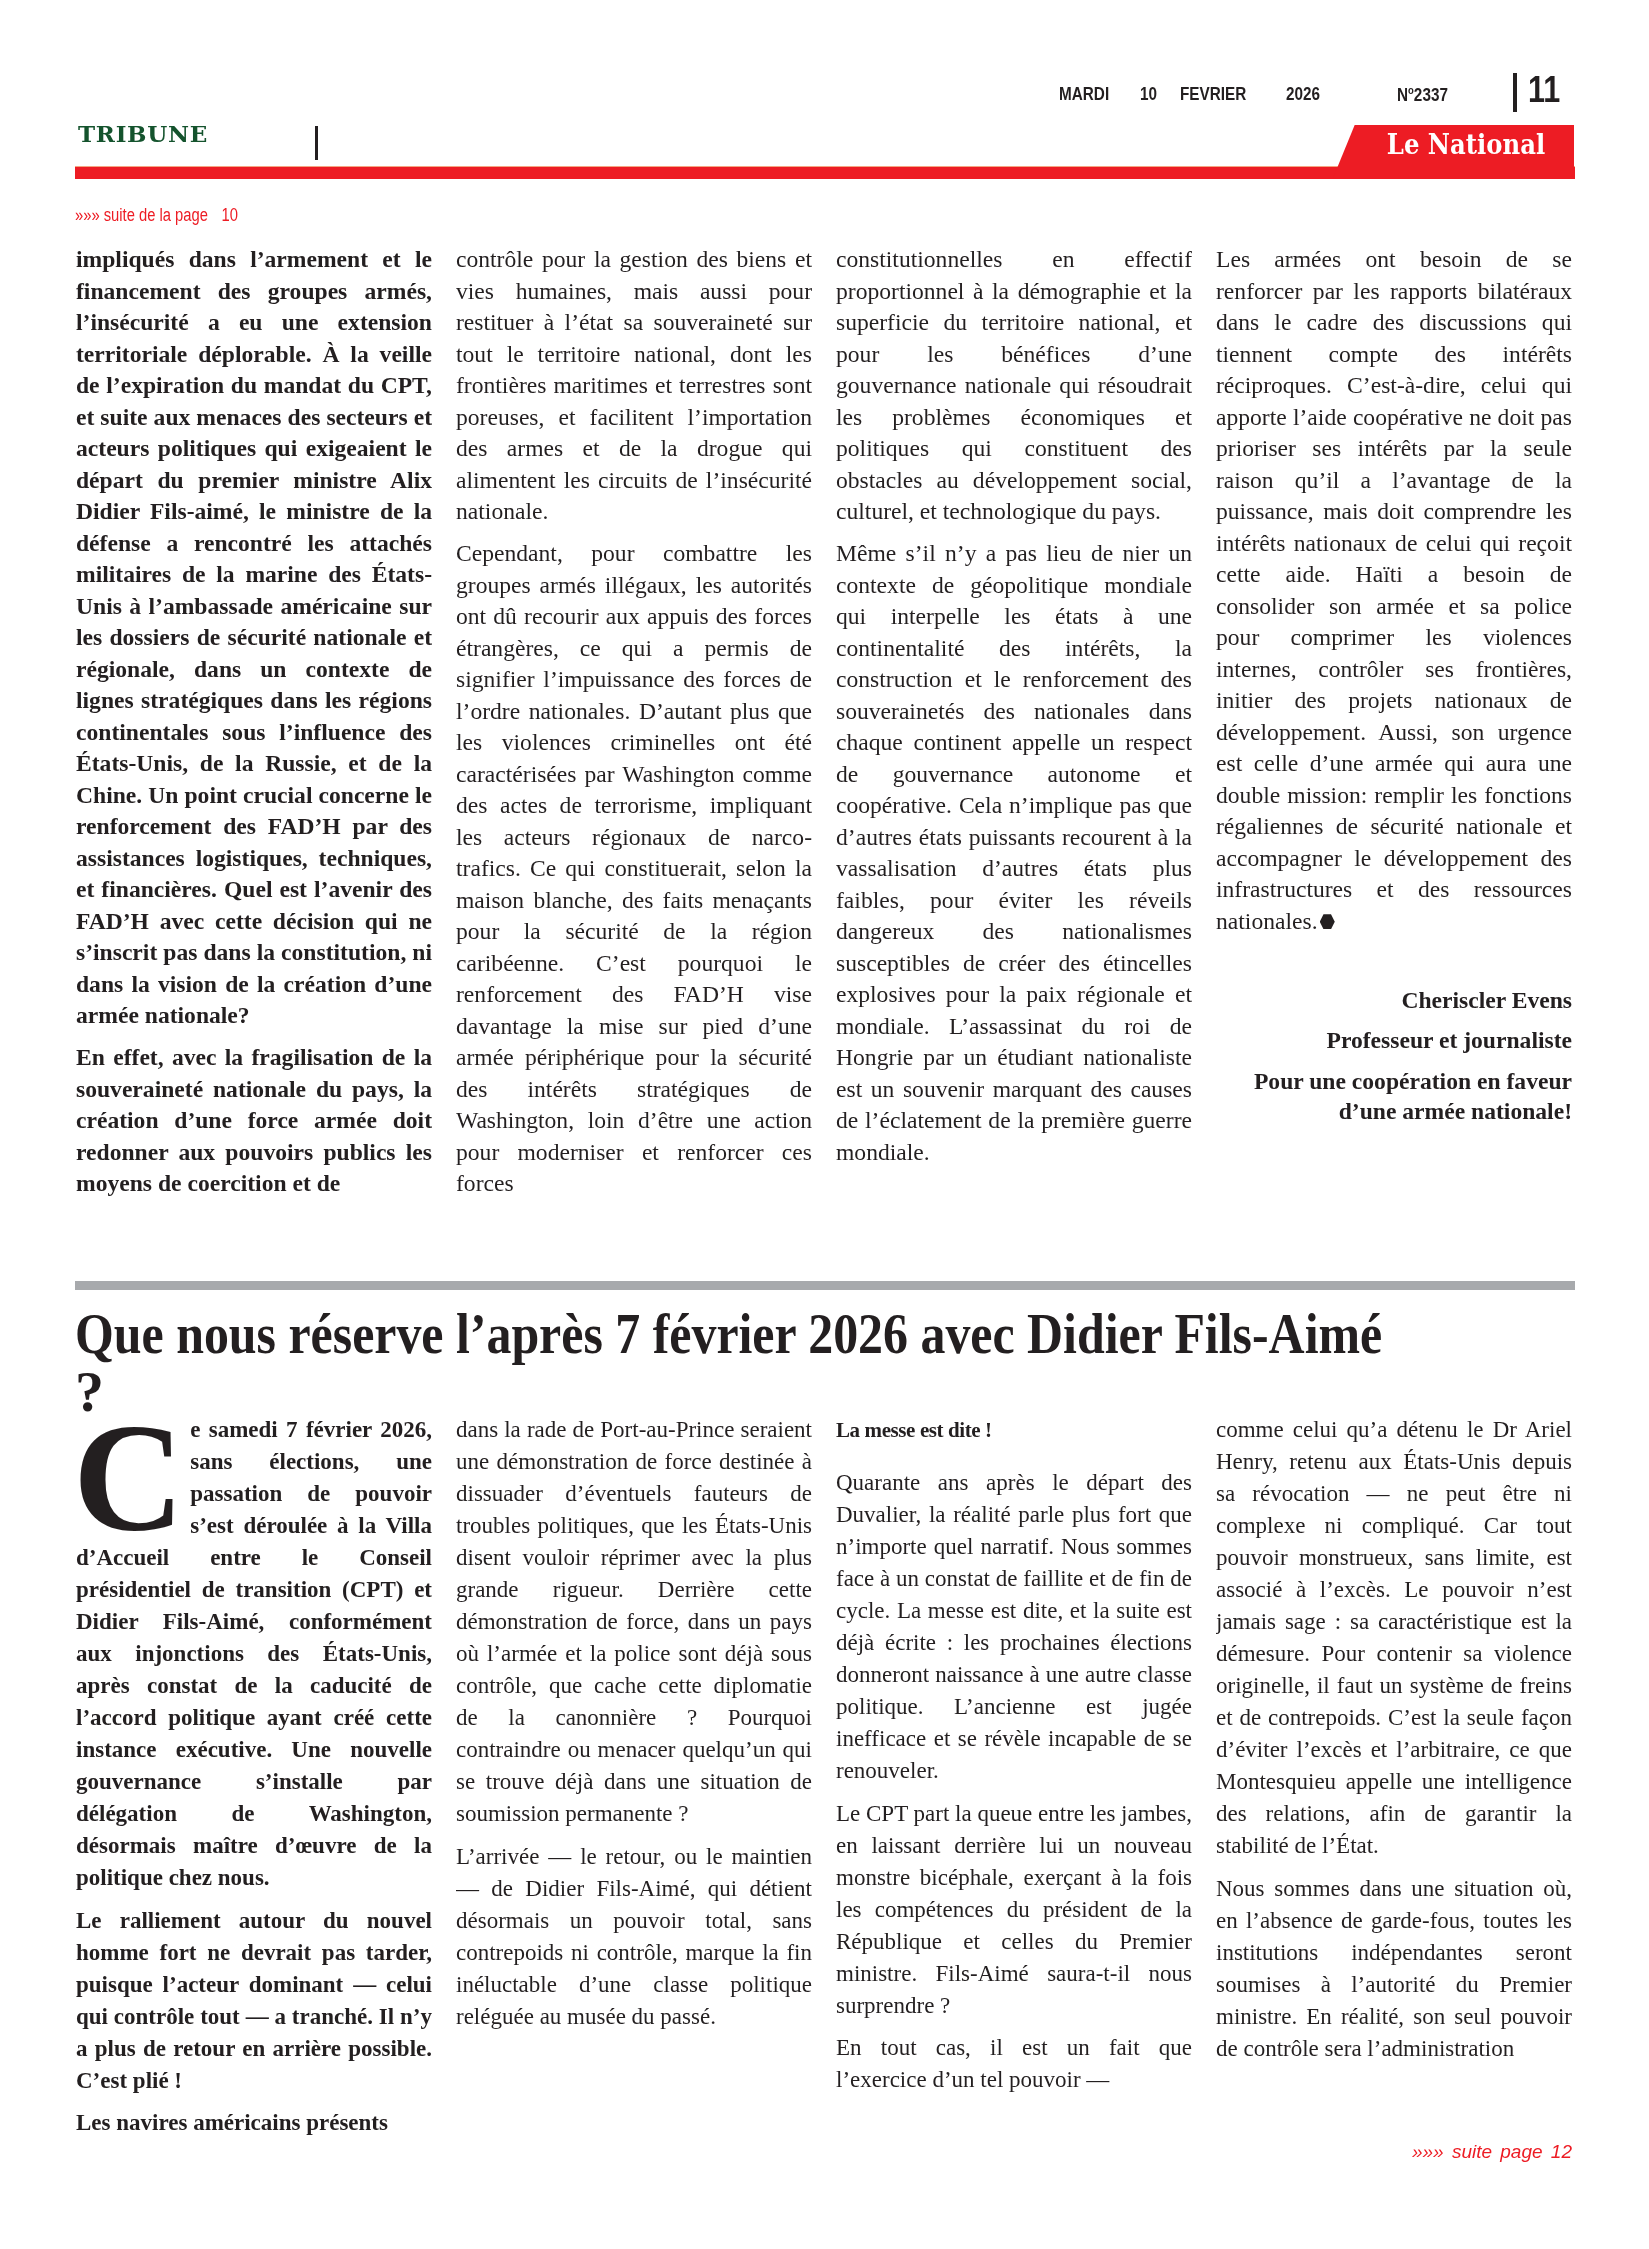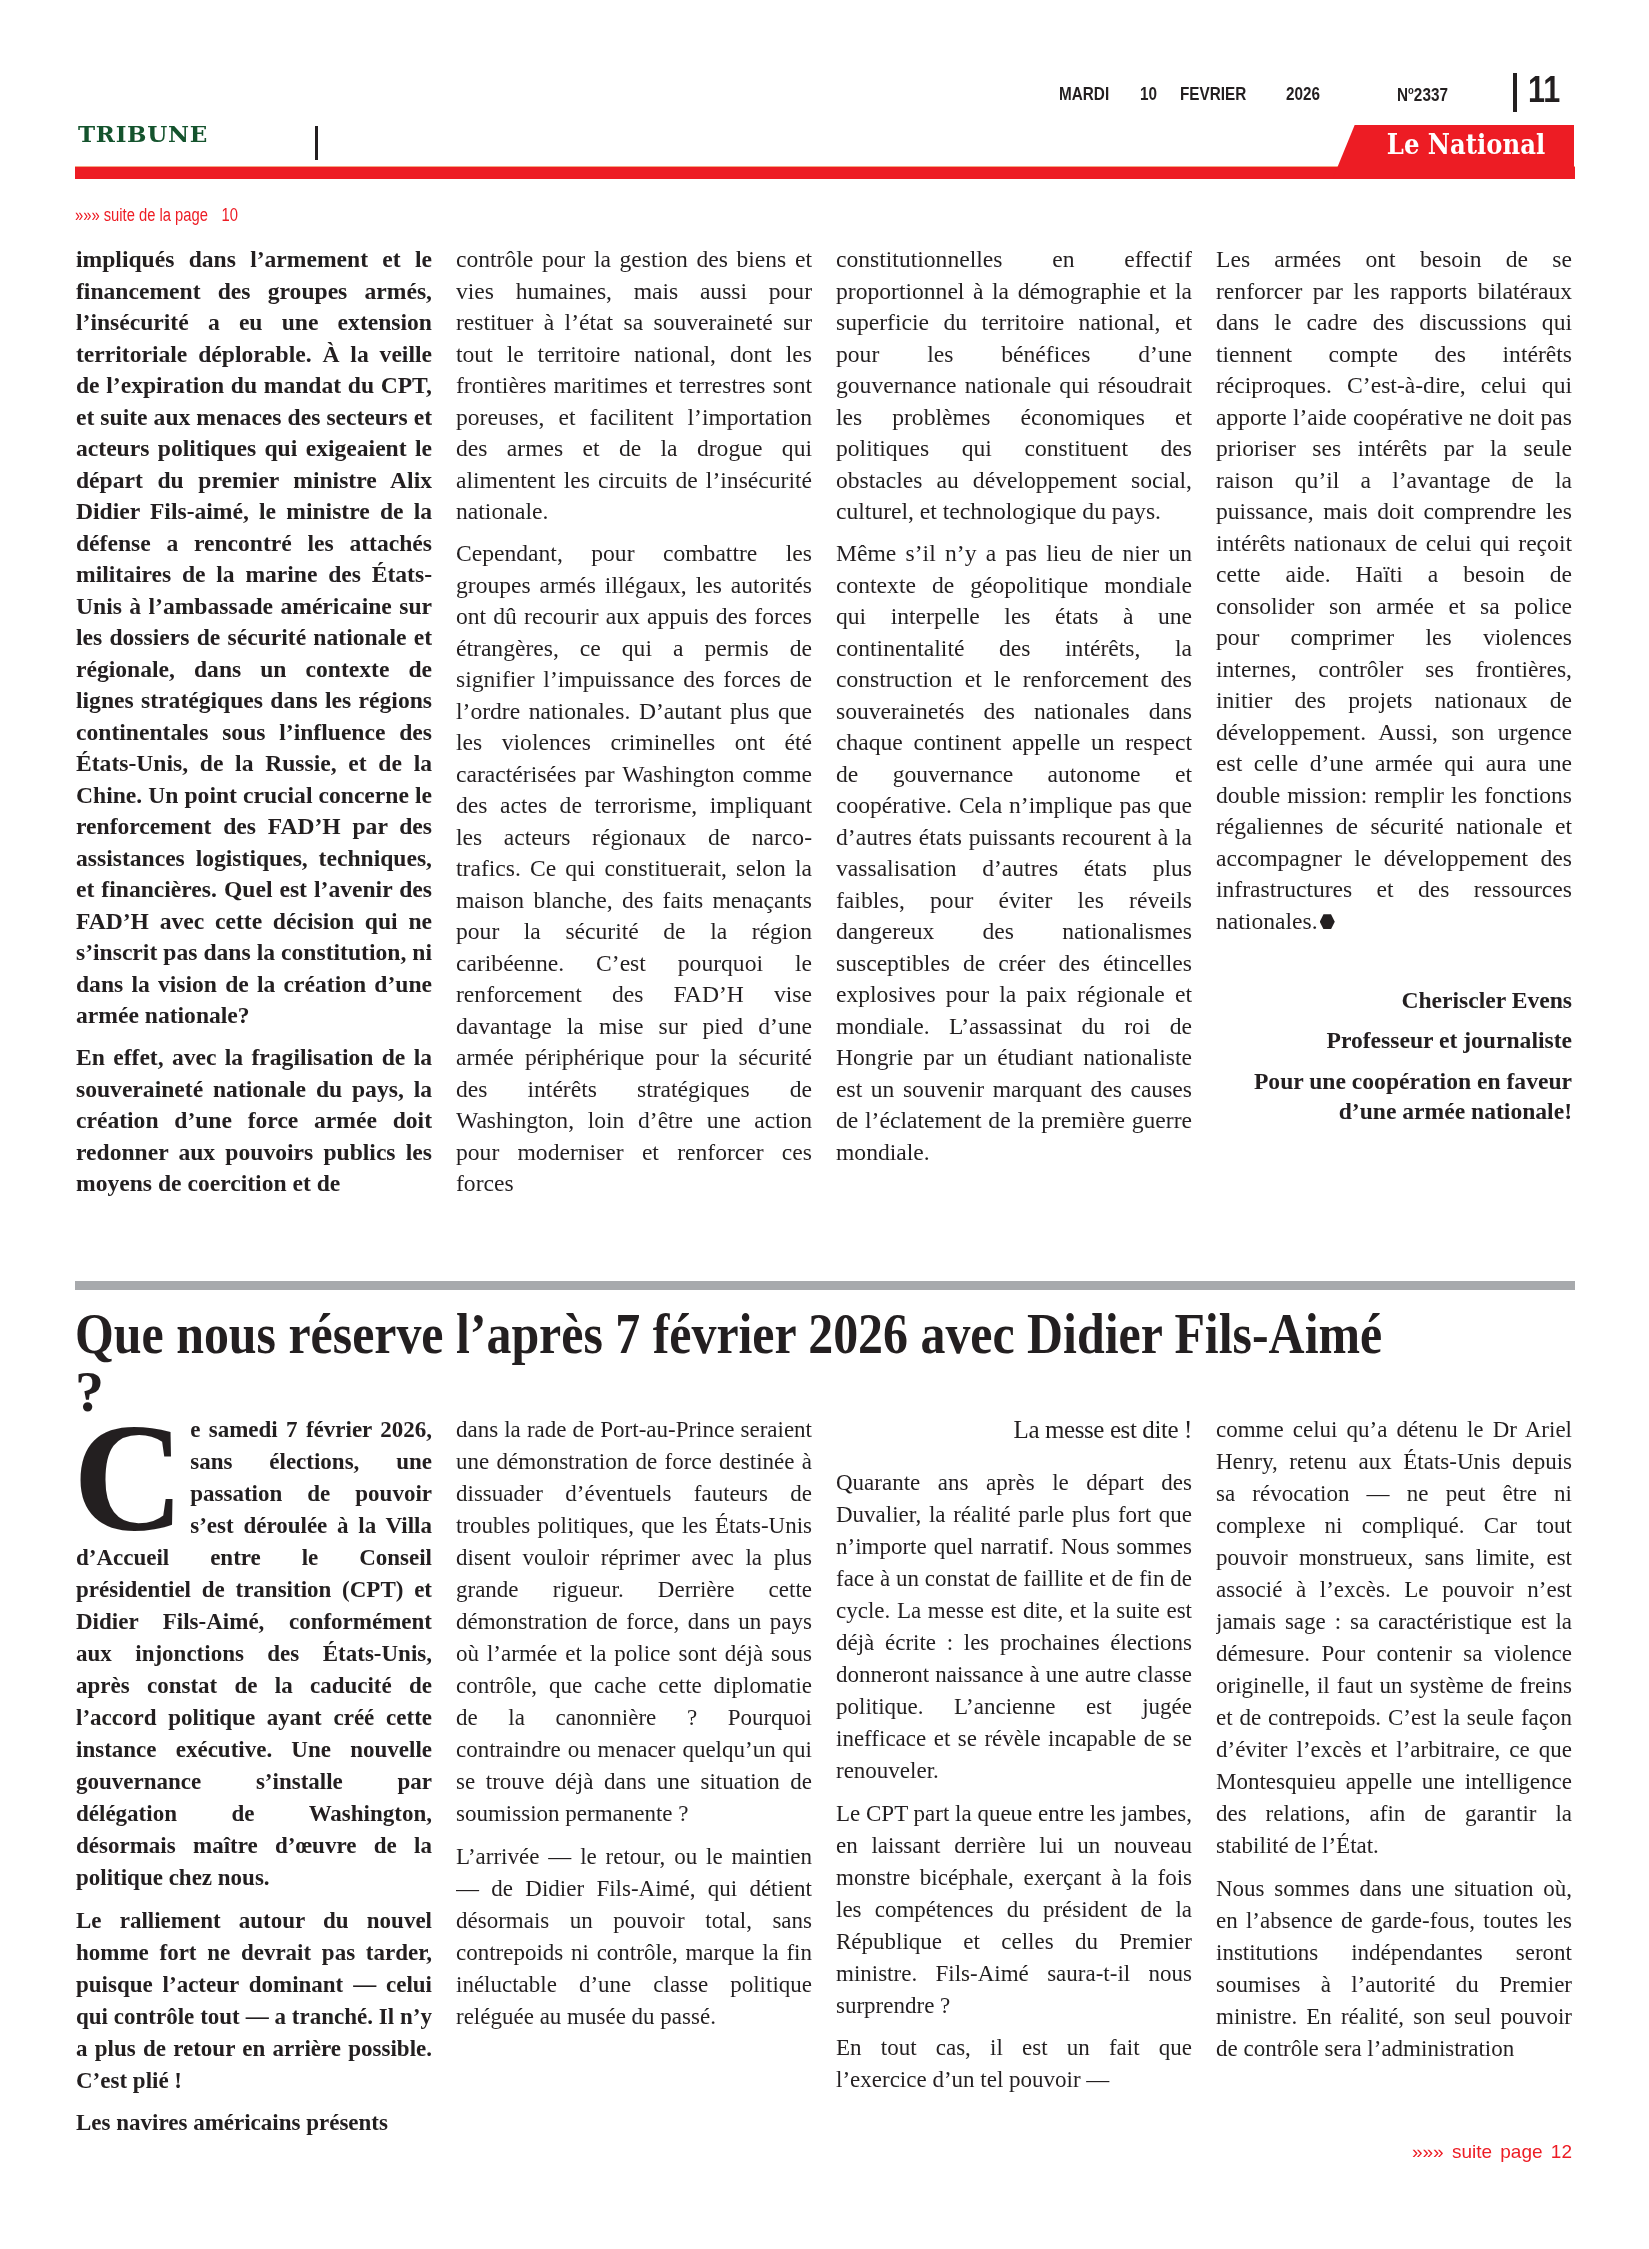--- a/index.html
+++ b/index.html
@@ -28,22 +28,22 @@
   .end-mark { display: inline-block; width: 15px; height: 15px; background: #231f20; clip-path: polygon(25% 0,75% 0,100% 50%,75% 100%,25% 100%,0 50%); vertical-align: -0.7px; margin-left: 2.2px; }
 
   .grey-rule { left: 75px; top: 1281px; width: 1500px; height: 9px; background: #a7a9ac; }
 
   .headline { left: 75px; top: 1299px; width: 1507px; font-family: "Liberation Serif", serif; font-weight: bold; font-size: 58px; line-height: 69px; color: #231f20; transform: scaleX(0.86); transform-origin: left top; white-space: nowrap; }
   .headline-q { left: 75px; top: 1357px; font-family: "Liberation Serif", serif; font-weight: bold; font-size: 58px; line-height: 69px; color: #231f20; }
 
   .bottom .col { top: 1414px; height: 731px; overflow: hidden; font-size: 23px; line-height: 32px; }
   .bottom .col p { margin: 0 0 10.5px 0; }
   .dropcap { float: left; font-family: "Liberation Serif", serif; font-size: 154px; line-height: 120px; height: 120px; margin: 3px 6px 0 -3px; color: #231f20; }
-  .subhead { font-weight: normal; font-size: 25px; margin: 0 0 21px 0 !important; letter-spacing: -0.4px; text-align: right; }
-  .jump { left: 1216px; width: 356px; top: 2141px; text-align: right; font-family: "Liberation Sans", sans-serif; font-size: 19px; color: #ed1c24; word-spacing: 3px; }
+  .subhead { font-weight: bold; font-size: 21px; margin: 0 0 21px 0 !important; letter-spacing: -0.4px; text-align: left; }
+  .jump { left: 1216px; width: 356px; top: 2141px; text-align: right; font-family: "Liberation Sans", sans-serif; font-size: 19px; color: #ed1c24; word-spacing: 3px; font-style: italic; }
 </style>
 </head>
 <body>
 
 <div class="abs section-title">TRIBUNE</div>
 <div class="abs section-sep"></div>
 
 <div class="abs dateline" style="left:1059px;">MARDI</div>
 <div class="abs dateline" style="left:1140px;">10</div>
 <div class="abs dateline" style="left:1180px;">FEVRIER</div>

